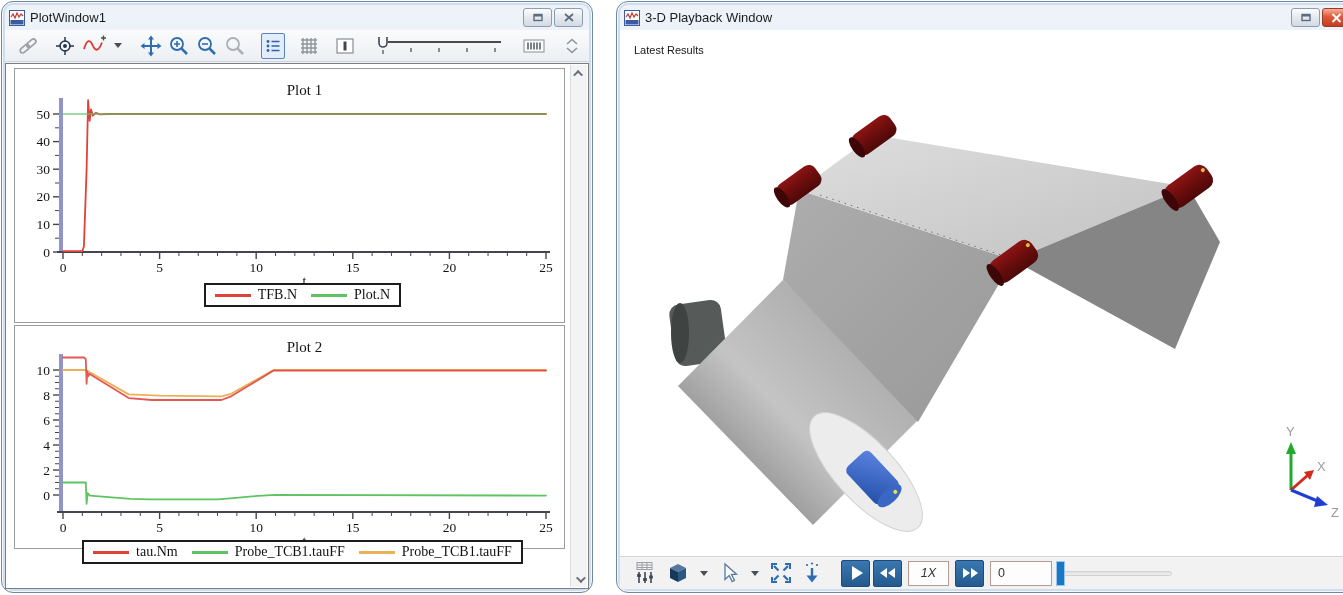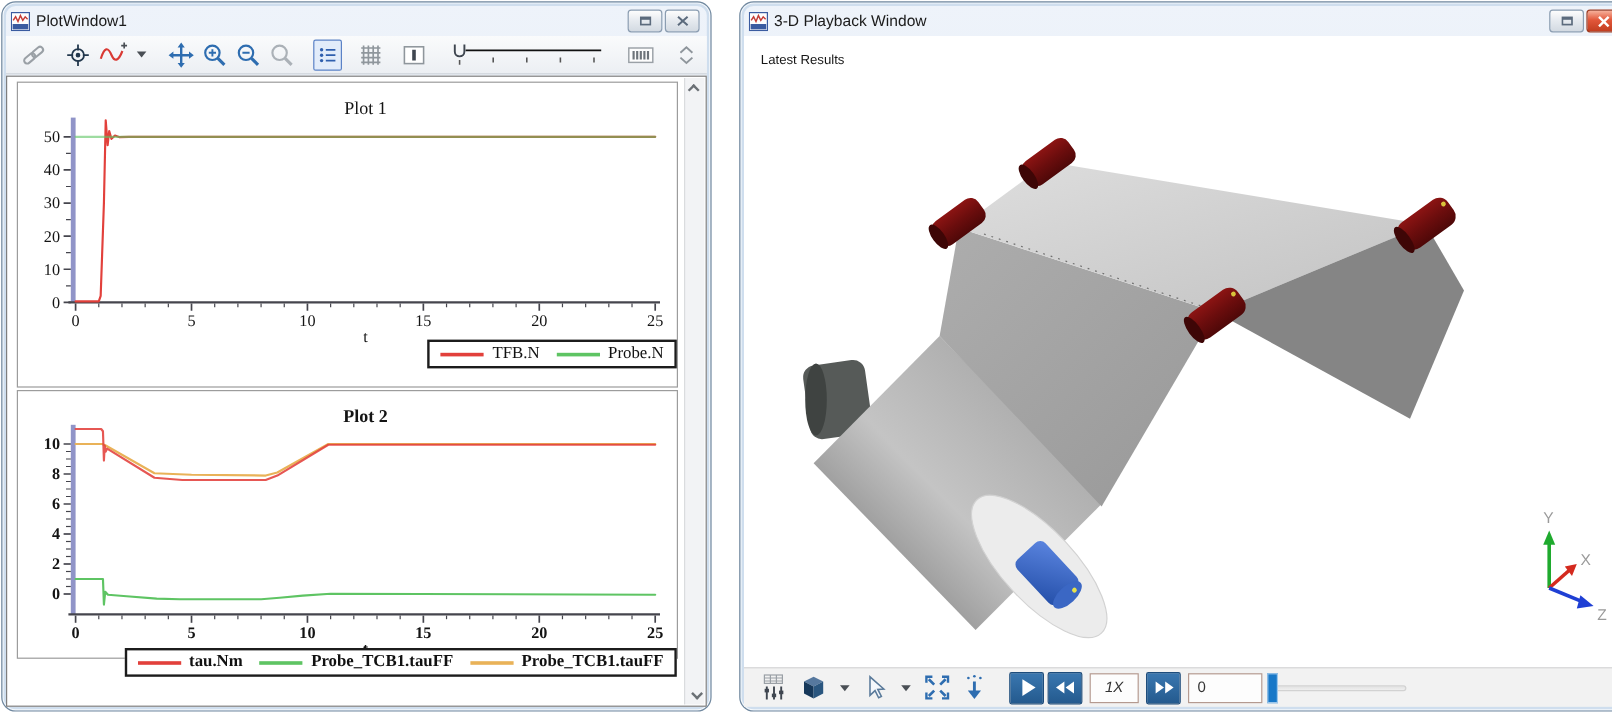--- a/index.html
+++ b/index.html
@@ -19,23 +19,23 @@
   .ptoolbar { position:absolute; left:3px; right:3px; top:28px; height:32px; background:linear-gradient(#fafbfc,#eceff3); border-bottom:1px solid #cfd4da; display:flex; align-items:center; padding-left:12px; }
   .tbi { display:flex; align-items:center; justify-content:center; height:26px; margin-right:6px; }
   .tbi svg { display:block; }
   .sep { width:10px; }
   .caret { width:0; height:0; border-left:4px solid transparent; border-right:4px solid transparent; border-top:5px solid #4a4f55; margin-left:2px; }
   .tbi.selected { border:1px solid #5b82c6; background:#e2ecfa; border-radius:2px; padding:1px; }
 
   .pcontent { position:absolute; left:3px; right:3px; top:61px; bottom:3px; background:#fff; border:1px solid #7e7e7e; }
   .panel { position:absolute; left:8px; width:551px; border:1px solid #9c9c9c; background:#fff;padding-left:36px; }
   #panel1 { top:4px; height:255px; }
-  #panel2 { top:261px; height:224px;font-weight:bold; }
+  #panel2 { top:261px; height:224px; }
   .chart-svg { position:absolute; left:0; top:0; }
-  .legend { position:absolute; top:214px; left:0; right:0; display:flex; justify-content:flex-end; }
+  .legend { position:absolute; top:214px; left:0; right:0; display:flex; justify-content:center; }
   .legend-box { display:flex; align-items:center; border:2px solid #1c1c1c; background:#fff; padding:2px 9px; gap:14px; margin-left:26px; font-family:"Liberation Serif", serif; font-size:14px; color:#111; }
   .legend-item { display:flex; align-items:center; gap:7px; white-space:nowrap; }
   .legend-sample { display:inline-block; width:36px; height:0; border-top:3px solid #000; }
 
   .vscroll { position:absolute; right:1px; top:1px; bottom:1px; width:17px; background:#f2f3f5; border-left:1px solid #dadcde; display:flex; flex-direction:column; justify-content:space-between; align-items:center; }
   .scrollbtn { width:15px; height:16px; display:flex; align-items:center; justify-content:center; }
   .chev { width:7px; height:7px; border-left:2px solid #6b7075; border-top:2px solid #6b7075; }
   .chev.up { transform:rotate(45deg) translateY(2px); }
   .chev.down { transform:rotate(225deg) translateY(2px); }
 
@@ -239,21 +239,21 @@
           <text x="289.5" y="216" text-anchor="middle" font-family="Liberation Serif, serif" font-size="13.5" fill="#141414">t</text>
         </svg>
       <div class="legend">
           <div class="legend-box">
             <span class="legend-item">
               <span class="legend-sample" style="border-top-color: rgb(226, 64, 59);"></span>
               <span>TFB.N</span>
             </span>
             <span class="legend-item">
               <span class="legend-sample" style="border-top-color: rgb(94, 196, 99);"></span>
-              <span>Probe.N</span>
+              <span>Plot.N</span>
             </span>
           </div>
         </div>
     </div>
     <div class="panel" id="panel2">
       <svg class="chart-svg" width="549" height="254">
           <text x="289.5" y="26" text-anchor="middle" font-family="Liberation Serif, serif" font-size="15" fill="#141414">Plot 2</text>
           <rect x="44" y="28" width="4" height="158" fill="#9094c8"></rect>
           <line x1="42" y1="186" x2="535" y2="186" stroke="#45454d" stroke-width="2"></line>
           <line x1="67.32" y1="187" x2="67.32" y2="190" stroke="#45454d" stroke-width="1"></line>

